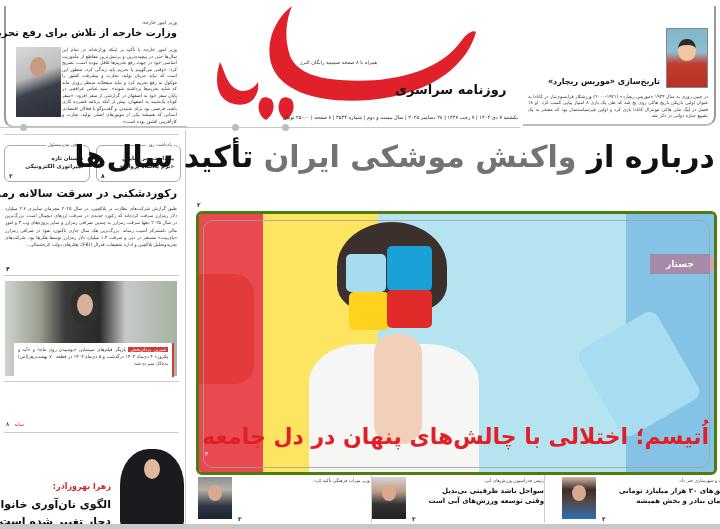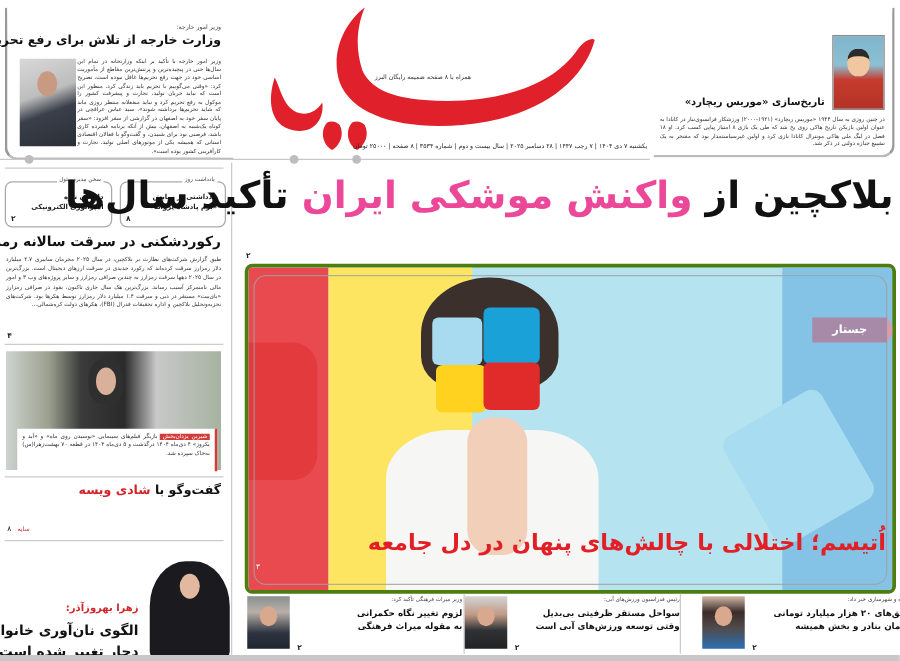--- a/index.html
+++ b/index.html
@@ -62,21 +62,21 @@
 
   #woman-photo { position: absolute; left: 120px; top: 313px; width: 66px; height: 86px; }
   #woman-photo .chador { position: absolute; left: 0; top: 6px; width: 64px; height: 80px; background: #1b1b1f; border-radius: 45% 45% 8px 8px; }
   #woman-photo .face { position: absolute; left: 24px; top: 16px; width: 16px; height: 20px; border-radius: 50%; background: #e2b9a0; }
   #zahra-kicker { position: absolute; right: 74px; top: 352px; font-size: 8px; font-weight: bold; color: #d2232a; white-space: nowrap; text-align: right; }
   #zahra-title { position: absolute; right: 74px; top: 366px; font-size: 11px; line-height: 17px; font-weight: bold; color: #111; text-align: right; white-space: nowrap; }
   #zahra-pg { position: absolute; left: 6px; top: 396px; font-size: 6px; font-weight: bold; direction: ltr; }
 
   
   #main-headline { position: absolute; left: 195px; top: 139px; width: 520px; text-align: center; font-size: 30px; font-weight: bold; color: #111; white-space: nowrap; letter-spacing: -1px; }
-  #main-headline .red { color: #ec4899; }
+  #main-headline .red { color: #737373; }
   #headline-pg { position: absolute; left: 197px; top: 201px; font-size: 6px; font-weight: bold; direction: ltr; }
 
   
   #feature { position: absolute; left: 196px; top: 211px; width: 521px; height: 264px; border-radius: 6px; overflow: hidden; background: #b5e4f0; border: 3px solid #4d7c0f; }
   #feature .red-band { position: absolute; left: 0; top: 0; width: 64px; height: 100%; background: #e84a4f; }
   #feature .yellow-band { position: absolute; left: 64px; top: 0; width: 115px; height: 100%; background: #fde561; }
   #feature .blue-band { position: absolute; right: 0; top: 0; width: 88px; height: 100%; background: #85c3e6; }
   #feature .frame { position: absolute; left: 4px; top: 6px; right: 4px; bottom: 4px; border: 1px solid rgba(160,160,160,0.8); border-radius: 10px; }
   #feature .hair { position: absolute; left: 138px; top: 8px; width: 110px; height: 90px; border-radius: 50% 50% 30% 30%; background: #3b302b; }
   #feature .shirt { position: absolute; left: 110px; top: 130px; width: 170px; height: 130px; border-radius: 30% 30% 0 0; background: #f6f6f4; }
@@ -85,21 +85,21 @@
   #feature .pz1 { left: 147px; top: 40px; background: #a8dbf0; }
   #feature .pz2 { left: 188px; top: 32px; width: 45px; height: 45px; background: #1aa1d8; }
   #feature .pz3 { left: 150px; top: 78px; background: #ffd21f; }
   #feature .pz4 { left: 188px; top: 76px; width: 45px; background: #e12b2b; }
   #feature .big-blue-puzzle { position: absolute; right: 30px; top: 110px; width: 90px; height: 100px; background: #a7dcf1; border-radius: 10px; transform: rotate(-30deg); }
   #feature .red-puzzle { position: absolute; left: 0; top: 60px; width: 55px; height: 110px; background: #e23a3d; border-radius: 0 20px 20px 0; }
 
   #series-tag { position: absolute; right: 4px; top: 40px; width: 60px; height: 20px; background: #a78aa8; color: #fff; font-size: 9px; font-weight: bold; text-align: center; line-height: 20px; letter-spacing: 1px; }
   #series-tag::after { content: ""; position: absolute; right: -6px; top: 0; border-left: 6px solid #d79caf; border-top: 10px solid transparent; border-bottom: 10px solid transparent; }
 
-  #feature-title { position: absolute; left: 0; width: 510px; top: 210px; text-align: right; font-size: 18px; font-weight: bold; color: #e21e26; white-space: nowrap; letter-spacing: -0.5px; }
+  #feature-title { position: absolute; left: 0; width: 510px; top: 210px; text-align: right; font-size: 22px; font-weight: bold; color: #e21e26; white-space: nowrap; letter-spacing: -0.5px; }
   #feature-pg { position: absolute; left: 6px; top: 236px; font-size: 6px; color: #fff; direction: ltr; }
 
   
   .brief { position: absolute; top: 473px; height: 52px; width: 172px; }
   .brief .thumb { position: absolute; left: 0; top: 4px; width: 34px; height: 42px; }
   .brief .kicker { position: absolute; right: 0; top: 5px; font-size: 4.5px; color: #444; white-space: nowrap; }
   .brief .title { position: absolute; right: 0; top: 13px; font-size: 7px; line-height: 10px; font-weight: bold; color: #111; white-space: nowrap; text-align: right; }
   .brief .pg { position: absolute; left: 40px; top: 42px; font-size: 6px; font-weight: bold; direction: ltr; }
   #brief-1 { left: 198px; }
   #brief-2 { left: 372px; }
@@ -124,20 +124,21 @@
 </div>
 
 <div id="logo">
   <svg width="280" height="125" viewBox="0 0 280 125">
     <path d="M92 6 C 86 20, 84 38, 90 56 C 96 70, 112 78, 140 80 C 190 84, 240 72, 262 40 C 268 32, 274 30, 276 32 C 268 62, 236 94, 170 100 C 120 104, 82 92, 72 66 C 64 42, 76 18, 92 6 Z" fill="#e0202a"></path>
     <path d="M20 62 C 14 80, 16 100, 34 104 C 50 108, 60 96, 58 82 C 52 92, 40 94, 32 86 C 26 80, 24 70, 20 62 Z" fill="#e0202a"></path>
     <path d="M62 98 C 56 104, 58 116, 66 120 C 72 116, 76 108, 72 100 C 70 98, 66 96, 62 98 Z" fill="#e0202a"></path>
     <path d="M82 98 C 76 104, 78 116, 86 120 C 92 116, 96 108, 92 100 C 90 98, 86 96, 82 98 Z" fill="#e0202a"></path>
   </svg>
   <div class="sub">همراه با ۸ صفحه ضمیمه رایگان البرز</div>
+  <div class="name">روزنامه سراسری</div>
 </div>
 
 <div id="dateline">یکشنبه ۷ دی ۱۴۰۴ | ۷ رجب ۱۴۴۷ | ۲۸ دسامبر ۲۰۲۵ | سال بیست و دوم | شماره ۳۵۳۴ | ۸ صفحه | ۲۵۰۰۰ تومان</div>
 <div id="dateline-rule"></div>
 <div class="dot" style="left:20px; top:124px;"></div>
 <div class="dot" style="left:232px; top:124px;"></div>
 <div class="dot" style="left:282px; top:124px;"></div>
 
 <div class="box" id="box-hist">
   <div class="photo">
@@ -177,42 +178,41 @@
     <div class="head"></div>
     <div class="face"></div>
   </div>
   <div id="actress-cap">
     <span class="nm">شیرین یزدان‌بخش</span>
     <span>بازیگر فیلم‌های سینمایی «بوسیدن روی ماه» و «آبد و یکروز» ۴ دی‌ماه ۱۴۰۴ درگذشت و ۵ دی‌ماه ۱۴۰۴ در قطعه ۷۰ بهشت‌زهرا(س) به‌خاک سپرده شد.</span>
   </div>
   <div class="hr" style="left:4px; right:6px; top:251px;"></div>
 
   <div id="interview">
-    <div><span>گفت‌وگو با </span><span class="red">شادی ویسه</span></div>
   </div>
   <div id="interview-meta">
     <span>۸</span>
     <span class="brand">سایه</span>
   </div>
   <div class="hr" style="left:4px; right:6px; top:302px;"></div>
 
   <div id="woman-photo">
     <div class="chador"></div>
     <div class="face"></div>
   </div>
   <div id="zahra-kicker">زهرا بهروزآذر:</div>
   <div id="zahra-title">
     <div>الگوی نان‌آوری خانواده</div>
     <div>دچار تغییر شده است</div>
   </div>
   <div id="zahra-pg">۴</div>
 </div>
 
 <div id="main-headline">
-  <span>بلاکچین از </span><span class="red">واکنش موشکی ایران</span><span> تأکید سال‌ها</span>
+  <span>درباره از </span><span class="red">واکنش موشکی ایران</span><span> تأکید سال‌ها</span>
 </div>
 <div id="headline-pg">۲</div>
 
 <div id="feature">
   <div class="red-band"></div>
   <div class="yellow-band"></div>
   <div class="blue-band"></div>
   <div class="red-puzzle"></div>
   <div class="big-blue-puzzle"></div>
   <div class="shirt"></div>
@@ -226,35 +226,31 @@
   <div id="series-tag">جستار</div>
   <div id="feature-title">اُتیسم؛ اختلالی با چالش‌های پنهان در دل جامعه</div>
   <div id="feature-pg">۳</div>
 </div>
 
 <div class="brief" id="brief-1">
   <div class="thumb">
       <div class="face"></div>
     </div>
   <div class="kicker">وزیر میراث فرهنگی تأکید کرد:</div>
-  <div class="title">
-    <div>لزوم تغییر نگاه حکمرانی</div>
-    <div>به مقوله میراث فرهنگی</div>
-  </div>
   <div class="pg">۲</div>
 </div>
 <div class="vsep" style="left:371px;"></div>
 
 <div class="brief" id="brief-2">
   <div class="thumb">
       <div class="face"></div>
     </div>
   <div class="kicker">رئیس فدراسیون ورزش‌های آبی:</div>
   <div class="title">
-    <div>سواحل مستقر ظرفیتی بی‌بدیل</div>
+    <div>سواحل باشد ظرفیتی بی‌بدیل</div>
     <div>وقتی توسعه ورزش‌های آبی است</div>
   </div>
   <div class="pg">۲</div>
 </div>
 <div class="vsep" style="left:544px;"></div>
 
 <div class="brief" id="brief-3">
   <div class="thumb">
       <div class="face"></div>
     </div>

